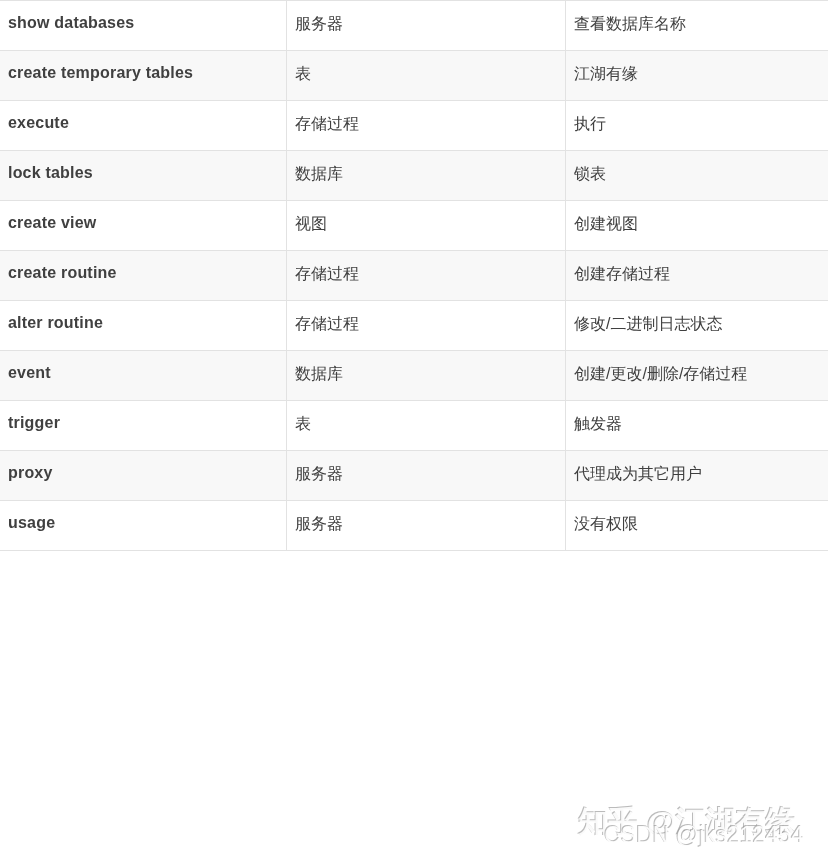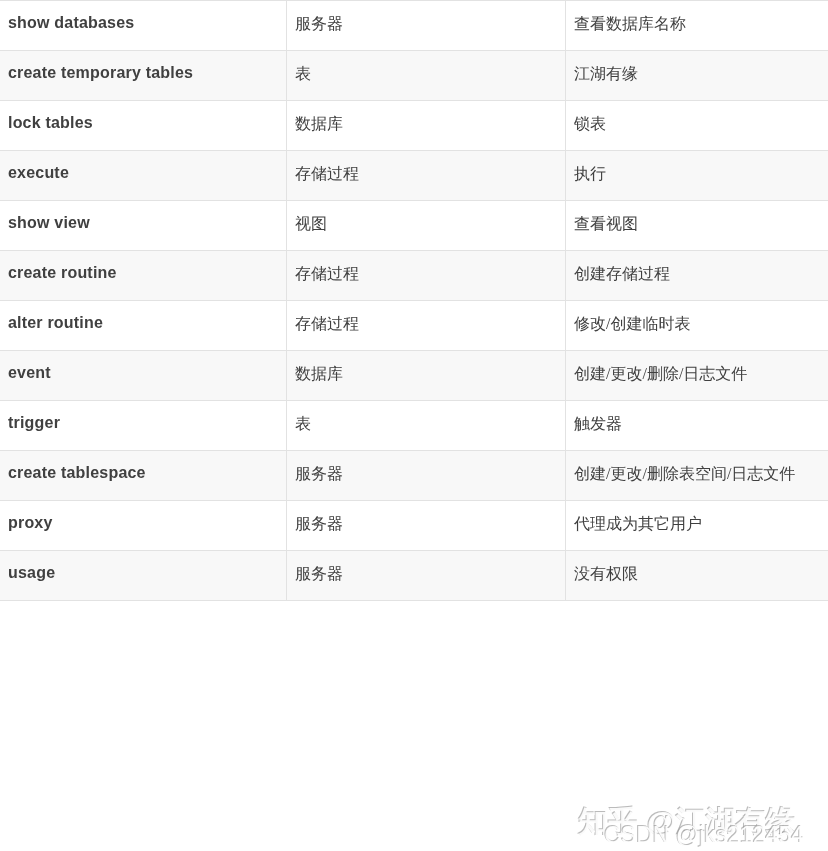--- a/index.html
+++ b/index.html
@@ -25,21 +25,21 @@
   table.priv-table td {
     height: 50px;
     vertical-align: top;
     padding: 13px 8px 0 8px;
     border-bottom: 1px solid var(--border);
     font-size: 16px;
     color: var(--cn-color);
     overflow: hidden;
     white-space: nowrap;
   }
-  table.priv-table td + td { border-left: 1px solid var(--border); font-family: Liberation Serif, serif; }
+  table.priv-table td + td { border-left: 1px solid var(--border); }
   table.priv-table tr:nth-child(even) { background: var(--alt-bg); }
   td.col-privilege {
     width: 275px;
     font-weight: bold;
     font-size: 16px;
     color: var(--priv-color);
     letter-spacing: 0.2px;
   }
   td.col-scope { width: 268px; }
   td.col-desc { width: 252px; padding-left: 14px; }
@@ -79,70 +79,65 @@
   </tr>
 
 
   <tr>
     <td class="col-privilege">create temporary tables</td>
     <td class="col-scope">表</td>
     <td class="col-desc">江湖有缘</td>
   </tr>
 
   <tr>
+    <td class="col-privilege">execute</td>
+    <td class="col-scope">存储过程</td>
+    <td class="col-desc">执行</td>
+  </tr>
+
+  <tr>
     <td class="col-privilege">lock tables</td>
     <td class="col-scope">数据库</td>
     <td class="col-desc">锁表</td>
   </tr>
 
-  <tr>
-    <td class="col-privilege">execute</td>
-    <td class="col-scope">存储过程</td>
-    <td class="col-desc">执行</td>
-  </tr>
-
-
 
 
   <tr>
-    <td class="col-privilege">show view</td>
+    <td class="col-privilege">create view</td>
     <td class="col-scope">视图</td>
-    <td class="col-desc">查看视图</td>
+    <td class="col-desc">创建视图</td>
   </tr>
+
 
   <tr>
     <td class="col-privilege">create routine</td>
     <td class="col-scope">存储过程</td>
     <td class="col-desc">创建存储过程</td>
   </tr>
 
   <tr>
     <td class="col-privilege">alter routine</td>
     <td class="col-scope">存储过程</td>
-    <td class="col-desc">修改/创建临时表</td>
+    <td class="col-desc">修改/二进制日志状态</td>
   </tr>
 
 
   <tr>
     <td class="col-privilege">event</td>
     <td class="col-scope">数据库</td>
-    <td class="col-desc">创建/更改/删除/日志文件</td>
+    <td class="col-desc">创建/更改/删除/存储过程</td>
   </tr>
 
   <tr>
     <td class="col-privilege">trigger</td>
     <td class="col-scope">表</td>
     <td class="col-desc">触发器</td>
   </tr>
 
-  <tr>
-    <td class="col-privilege">create tablespace</td>
-    <td class="col-scope">服务器</td>
-    <td class="col-desc">创建/更改/删除表空间/日志文件</td>
-  </tr>
 
   <tr>
     <td class="col-privilege">proxy</td>
     <td class="col-scope">服务器</td>
     <td class="col-desc">代理成为其它用户</td>
   </tr>
 
   <tr>
     <td class="col-privilege">usage</td>
     <td class="col-scope">服务器</td>

